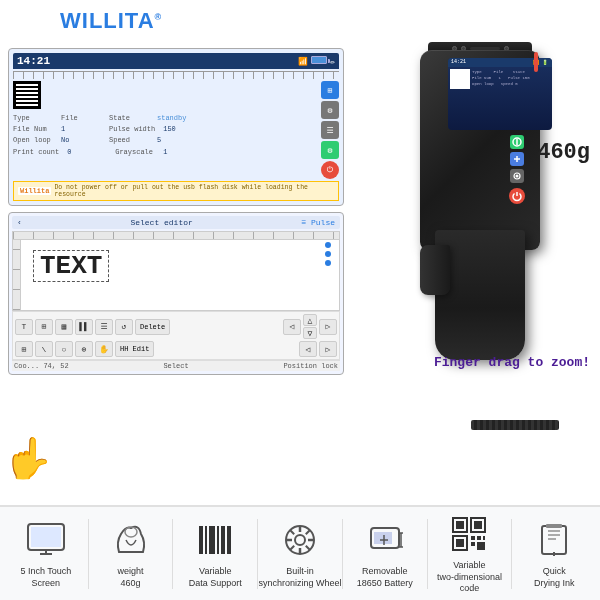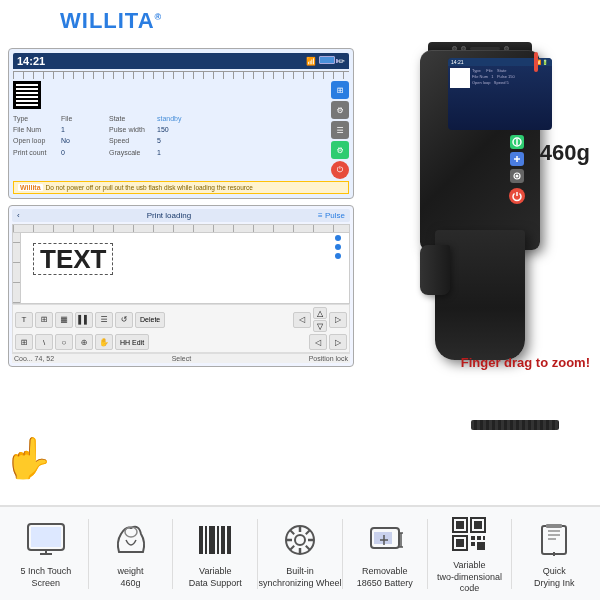--- a/index.html
+++ b/index.html
@@ -39,21 +39,22 @@
     }
 
     
     .main-content {
       position: absolute;
       top: 40px;
       left: 0;
       right: 0;
       bottom: 110px;
       display: flex;
-      gap: 2px;
+      gap: 12px;
+      font-family: Liberation Mono, monospace;
     }
 
     
     .left-panel {
       flex: 1;
       position: relative;
       padding: 8px 4px 4px 8px;
     }
 
     
@@ -477,21 +478,21 @@
       color: #222;
     }
 
     
     .finger-drag-text {
       position: absolute;
       bottom: 120px;
       right: 10px;
       font-size: 13px;
       font-weight: bold;
-      color: #b91c1c;
+      color: #4c1d95;
       text-align: left;
       margin-left: 44px;
     }
 
     
     .features-bar {
       position: absolute;
       bottom: 0;
       left: 0;
       right: 0;
@@ -596,21 +597,21 @@
       </div>
       <div class="warning-bar">
         <span class="warning-logo">Willita</span>
         <span>Do not power off or pull out the usb flash disk while loading the resource</span>
       </div>
     </div>
 
     <div class="screen-ui-editor">
       <div class="editor-header">
         <span>‹</span>
-        <span>Print loading</span>
+        <span>Select editor</span>
         <span class="menu-btn">≡ Pulse</span>
       </div>
       <div class="editor-canvas">
         <div class="editor-ruler-h"></div>
         <div class="editor-ruler-v"></div>
         <div class="text-box-element">TEXT</div>
         <div class="handle-dots">
           <div class="dot"></div>
           <div class="dot"></div>
           <div class="dot"></div>

